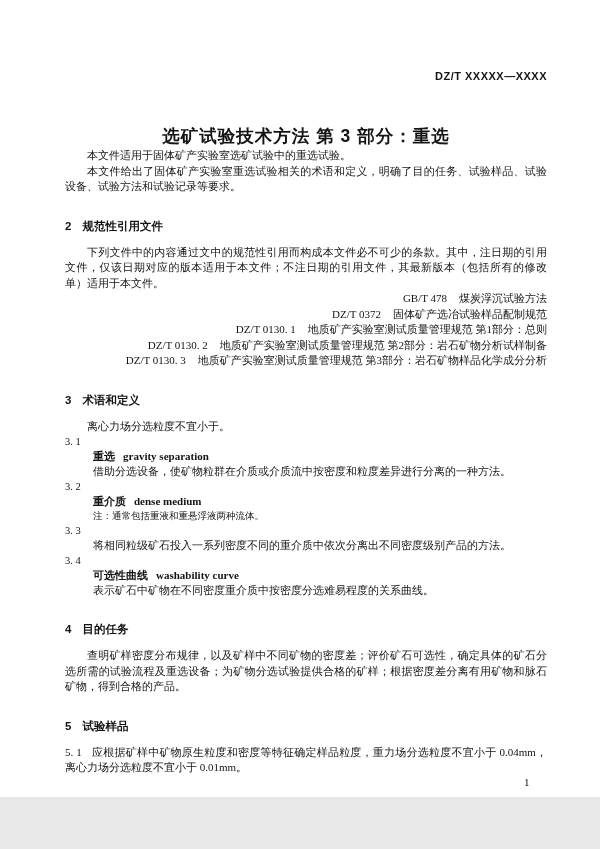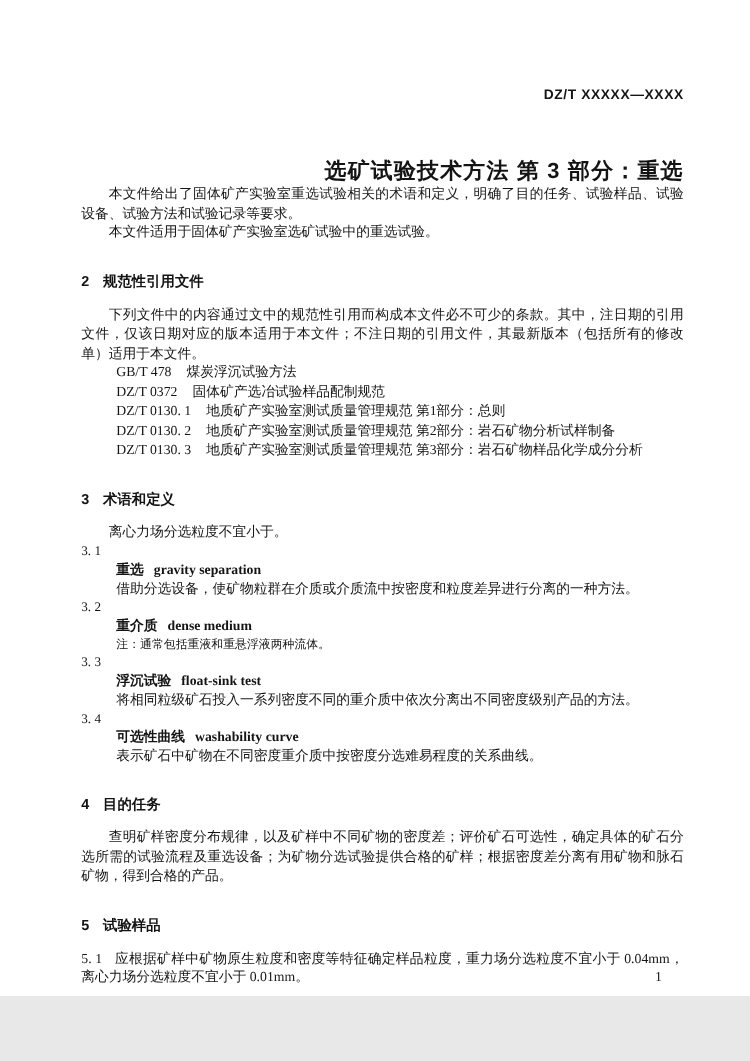--- a/index.html
+++ b/index.html
@@ -19,21 +19,21 @@
   .doc-code{
     margin-top:70px;
     text-align:right;
     font-family:"Liberation Sans","DejaVu Sans",sans-serif;
     font-weight:bold;
     font-size:11px;
     letter-spacing:0.5px;
   }
   .doc-title{
     margin-top:42px;
-    text-align:right;
+    text-align:center;
     font-family:"Liberation Sans","DejaVu Sans",sans-serif;
     font-weight:bold;
     font-size:17.5px;
     letter-spacing:1px;
     line-height:24px;
   }
   .sec-heading{
     margin-top:24px;
     margin-bottom:11px;
     font-family:"Liberation Sans","DejaVu Sans",sans-serif;
@@ -42,21 +42,21 @@
     line-height:15px;
   }
   .sec-heading .num{margin-right:11px;}
   p{margin:0;font-size:11px;line-height:15.5px;}
   .body-p{
     text-indent:2em;
     text-align:justify;
   }
   .ref-line{
     padding-left:28px;
-    text-align:left;
+    text-align:right;
   }
   .ref-line .code{margin-right:12px;white-space:nowrap;}
   .term-block{margin:0;}
   .term-num{font-size:10.5px;line-height:15px;}
   .term-title{
     padding-left:28px;
     font-weight:bold;
     line-height:15px;
   }
   .term-title .cn{margin-right:8px;}
@@ -83,22 +83,22 @@
 </head>
 <body>
 
 <div class="page">
   <div class="content">
 
     <div class="doc-code">DZ/T XXXXX—XXXX</div>
 
     <div class="doc-title">选矿试验技术方法 第 3 部分：重选</div>
 
+    <p class="body-p">本文件适用于固体矿产实验室选矿试验中的重选试验。</p>
     <p class="body-p">本文件给出了固体矿产实验室重选试验相关的术语和定义，明确了目的任务、试验样品、试验设备、试验方法和试验记录等要求。</p>
-    <p class="body-p">本文件适用于固体矿产实验室选矿试验中的重选试验。</p>
 
     <div class="sec-heading">
       <span class="num">2</span><span>规范性引用文件</span>
     </div>
     <p class="body-p">下列文件中的内容通过文中的规范性引用而构成本文件必不可少的条款。其中，注日期的引用文件，仅该日期对应的版本适用于本文件；不注日期的引用文件，其最新版本（包括所有的修改单）适用于本文件。</p>
     <p class="ref-line">
       <span class="code">GB/T 478</span><span>煤炭浮沉试验方法</span>
     </p>
     <p class="ref-line">
       <span class="code">DZ/T 0372</span><span>固体矿产选冶试验样品配制规范</span>
@@ -129,23 +129,20 @@
     <div class="term-block">
       <p class="term-num">3. 2</p>
       <p class="term-title">
         <span class="cn">重介质</span><span>dense medium</span>
       </p>
       <p class="term-note">注：通常包括重液和重悬浮液两种流体。</p>
     </div>
 
     <div class="term-block">
       <p class="term-num">3. 3</p>
-      <p class="term-title">
-        <span class="cn">浮沉试验</span><span>float-sink test</span>
-      </p>
       <p class="term-def">将相同粒级矿石投入一系列密度不同的重介质中依次分离出不同密度级别产品的方法。</p>
     </div>
 
     <div class="term-block">
       <p class="term-num">3. 4</p>
       <p class="term-title">
         <span class="cn">可选性曲线</span><span>washability curve</span>
       </p>
       <p class="term-def">表示矿石中矿物在不同密度重介质中按密度分选难易程度的关系曲线。</p>
     </div>

